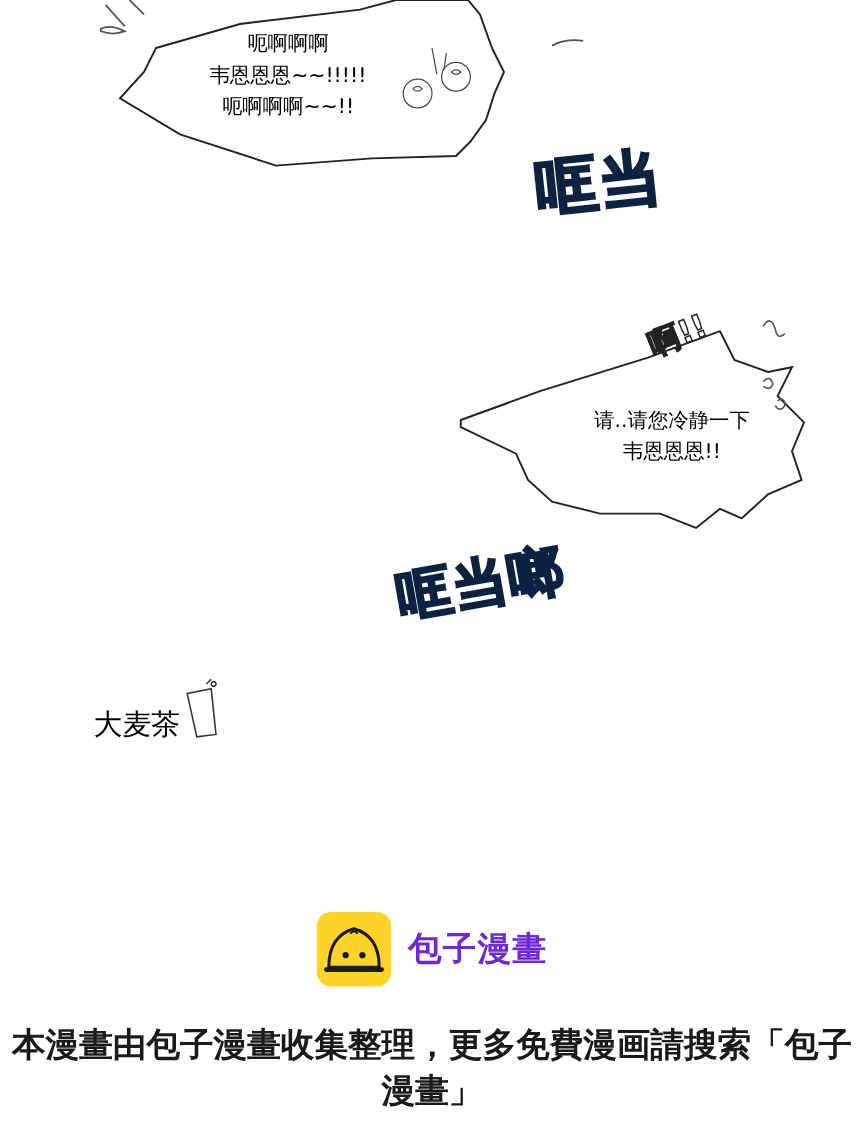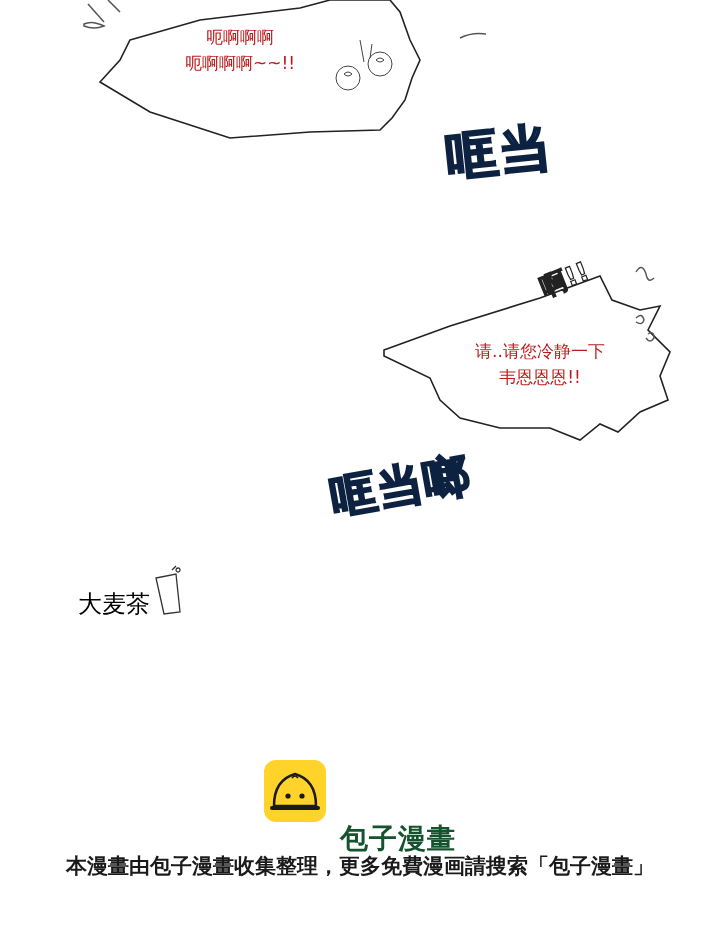--- a/index.html
+++ b/index.html
@@ -1,30 +1,30 @@
 <!DOCTYPE html>
 <html><head>
 <meta charset="utf-8">
 <style>
   html, body { margin:0; padding:0; background:#ffffff; }
   body { width:720px; height:948px; position:relative; overflow:hidden;
          font-family:"DejaVu Sans","Liberation Sans",sans-serif; }
   svg.layer { position:absolute; left:0; top:0; width:720px; height:948px; }
-  .bubble-text { position:absolute; text-align:center; color:#b91c1c; font-size:17px; line-height:26px; }
+  .bubble-text { position:absolute; text-align:center; color:#000000; font-size:17px; line-height:26px; }
   .sfx { position:absolute; font-weight:bold; color:#1d5a9c;
          -webkit-text-stroke:2px #0d2240; letter-spacing:1px;
          font-family:"DejaVu Sans",sans-serif; }
   .sfx-small { position:absolute; font-weight:bold; color:#fff;
          -webkit-text-stroke:1.2px #222; font-family:"DejaVu Sans",sans-serif; }
   .tag { position:absolute; font-size:24px; color:#000000; font-family:"DejaVu Sans",sans-serif; }
   .logo-box { position:absolute; left:264px; top:760px; width:62px; height:62px;
               background:#ffd32a; border-radius:12px; }
-  .logo-text { position:absolute; left:340px; top:772px; font-size:28px; font-weight:bold; color:#14532d; letter-spacing:1px;margin-top:48px; }
+  .logo-text { position:absolute; left:340px; top:772px; font-size:28px; font-weight:bold; color:#6d28d9; letter-spacing:1px; }
   .footer { position:absolute; left:0; width:720px; top:852px; text-align:center;
-            font-size:21px; color:#1a1a1a; font-weight:bold; }
+            font-size:28px; color:#1a1a1a; font-weight:bold; }
 </style>
 </head>
 <body>
 
 <svg class="layer" viewBox="0 0 720 948">
 
   <path d="M88 4 L104 22" stroke="#555" stroke-width="1.5" fill="none"></path>
   <path d="M108 0 L120 12" stroke="#555" stroke-width="1.5" fill="none"></path>
   <path d="M84 24 Q92 20 104 26 Q94 30 84 26 Z" stroke="#555" stroke-width="1.5" fill="none"></path>
 
@@ -45,28 +45,29 @@
 
   <path d="M636 272 q6 -10 10 2 q2 10 8 4" stroke="#555" stroke-width="1.4" fill="none"></path>
   <path d="M636 318 q6 -6 8 2 q-2 6 -8 2" stroke="#555" stroke-width="1.4" fill="none"></path>
   <path d="M648 334 q6 -4 6 4 q-4 6 -8 0" stroke="#555" stroke-width="1.4" fill="none"></path>
 
   <path d="M156 578 L176 574 L180 612 L164 614 Z M172 570 l4 -4 m2 2 a2 2 0 1 0 0.1 0" stroke="#333" stroke-width="1.3" fill="none"></path>
 </svg>
 
 <div class="bubble-text" style="left:150px;top:24px;width:180px;">
   <div>呃啊啊啊</div>
+  <div>韦恩恩恩~~!!!!!</div>
   <div>呃啊啊啊~~!!</div>
 </div>
 
 <div class="sfx" style="left:446px;top:118px;font-size:52px;transform:rotate(-6deg);">哐当</div>
 
 <div class="sfx-small" style="left:540px;top:262px;font-size:26px;transform:rotate(-22deg);">啊!!</div>
 
-<div class="bubble-text" style="left:440px;top:338px;width:200px;">
+<div class="bubble-text" style="left:460px;top:338px;width:200px;">
   <div>请..请您冷静一下</div>
   <div>韦恩恩恩!!</div>
 </div>
 
 <div class="sfx" style="left:330px;top:456px;font-size:46px;transform:rotate(-10deg);">哐当啷</div>
 
 <div class="tag" style="left:78px;top:588px;">大麦茶</div>
 
 <div class="logo-box">
   <svg width="62" height="62" viewBox="0 0 62 62">

